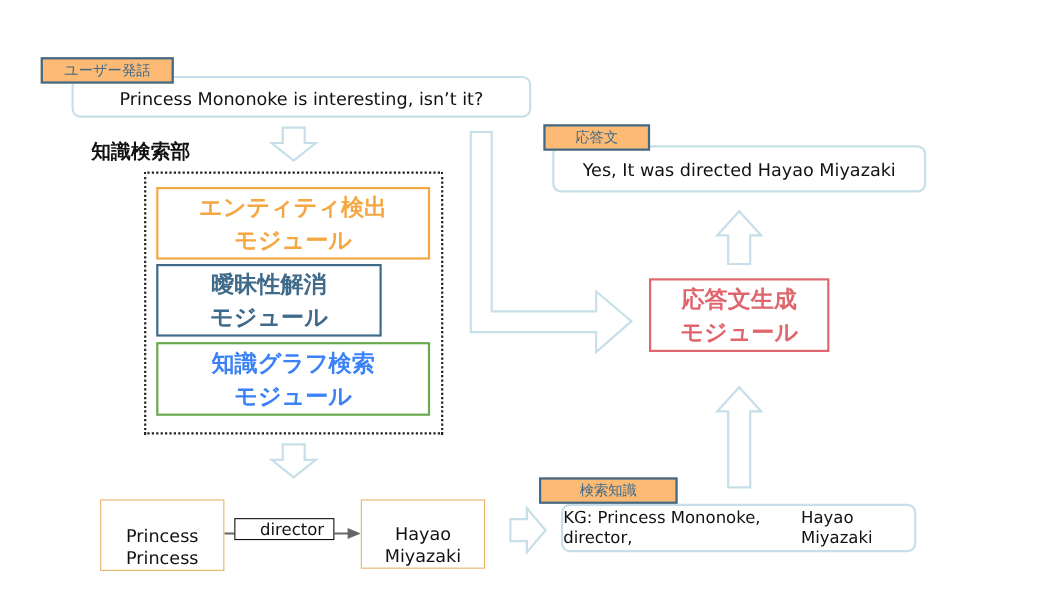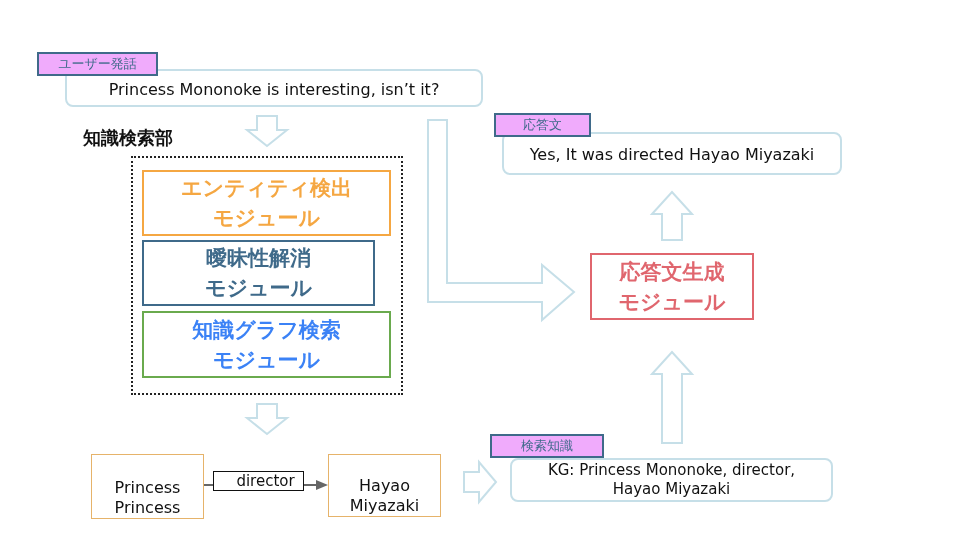--- a/index.html
+++ b/index.html
@@ -1,21 +1,21 @@
 <!DOCTYPE html>
 <html><head>
 <meta charset="utf-8">
 <style>
   html, body { margin: 0; padding: 0; }
   body { width: 960px; height: 540px; background: #ffffff; position: relative; overflow: hidden;
          font-family: "DejaVu Sans", "Liberation Sans", sans-serif; }
   .abs { position: absolute; box-sizing: border-box; }
   .rbox { border: 2px solid #c6dfe8; border-radius: 8px; background: #fff; color: #111;
           display: flex; align-items: center; justify-content: center; text-align: left; }
-  .tag { border: 2px solid #3f6a8a; background: #f0abfc; color: #3f6a8a; font-size: 13px;
+  .tag { border: 2px solid #3f6a8a; background: #fdba74; color: #3f6a8a; font-size: 13px;
          display: flex; align-items: center; justify-content: center; z-index: 2; }
   .mod { border: 2px solid; background: #fff; display: flex; flex-direction: column;
          align-items: center; justify-content: center; font-size: 21px; line-height: 30px; font-weight: bold; }
   .node { border: 1px solid #e6b36a; background: #fff; color: #111; font-size: 16px; line-height: 20px;
           display: flex; flex-direction: column; align-items: center; justify-content: flex-end; text-align: center; }
   svg.arrows { position: absolute; left: 0; top: 0; }
 </style>
 </head>
 <body>
 
@@ -46,42 +46,42 @@
   <span>Princess Mononoke is interesting, isn’t it?</span>
 </div>
 
 <div class="abs" style="left:83px; top:126px; font-size:18px; font-weight:bold; color:#111;">知識検索部</div>
 <div class="abs" style="left:131px; top:156px; width:272px; height:239px; border:2px dotted #222;"></div>
 
 <div class="abs mod" style="left:142px; top:170px; width:249px; height:66px; border-color:#f5a742; color:#f5a742;">
   <span>エンティティ検出</span>
   <span>モジュール</span>
 </div>
-<div class="abs mod" style="left:142px; top:240px; width:233px; height:66px; border-color:#3f6a8a; color:#3f6a8a;">
+<div class="abs mod" style="left:142px; top:240px; width:205px; height:66px; border-color:#3f6a8a; color:#3f6a8a;">
   <span>曖昧性解消</span>
   <span>モジュール</span>
 </div>
 <div class="abs mod" style="left:142px; top:311px; width:249px; height:67px; border-color:#6aaa4e; color:#3b82f6;">
   <span>知識グラフ検索</span>
   <span>モジュール</span>
 </div>
 
 <div class="abs node" style="left:91px; top:454px; width:113px; height:65px;">
   <span>Princess</span>
   <span>Princess</span>
 </div>
 <div class="abs" style="left:213px; top:471px; width:91px; height:20px; border:1px solid #111; background:#fff;
      font-size:15px; display:flex; align-items:center; justify-content:center; color:#111;padding-left:14px;">director</div>
 <div class="abs node" style="left:328px; top:454px; width:113px; height:63px;">
   <span>Hayao</span>
   <span>Miyazaki</span>
 </div>
 
-<div class="abs tag" style="left:490px; top:434px; width:114px; height:24px;">検索知識</div>
-<div class="abs rbox" style="left:510px; top:458px; width:323px; height:44px; font-size:15px; line-height:19px; flex-direction:column;">
+<div class="abs tag" style="left:490px; top:434px; width:126px; height:24px;">検索知識</div>
+<div class="abs rbox" style="left:510px; top:458px; width:323px; height:44px; font-size:15px; line-height:19px; flex-direction:row;">
   <span>KG: Princess Mononoke, director,</span>
   <span>Hayao Miyazaki</span>
 </div>
 
 <div class="abs mod" style="left:590px; top:253px; width:164px; height:67px; border-color:#e0666e; color:#e0666e;">
   <span>応答文生成</span>
   <span>モジュール</span>
 </div>
 
 <div class="abs tag" style="left:494px; top:113px; width:97px; height:24px;">応答文</div>

